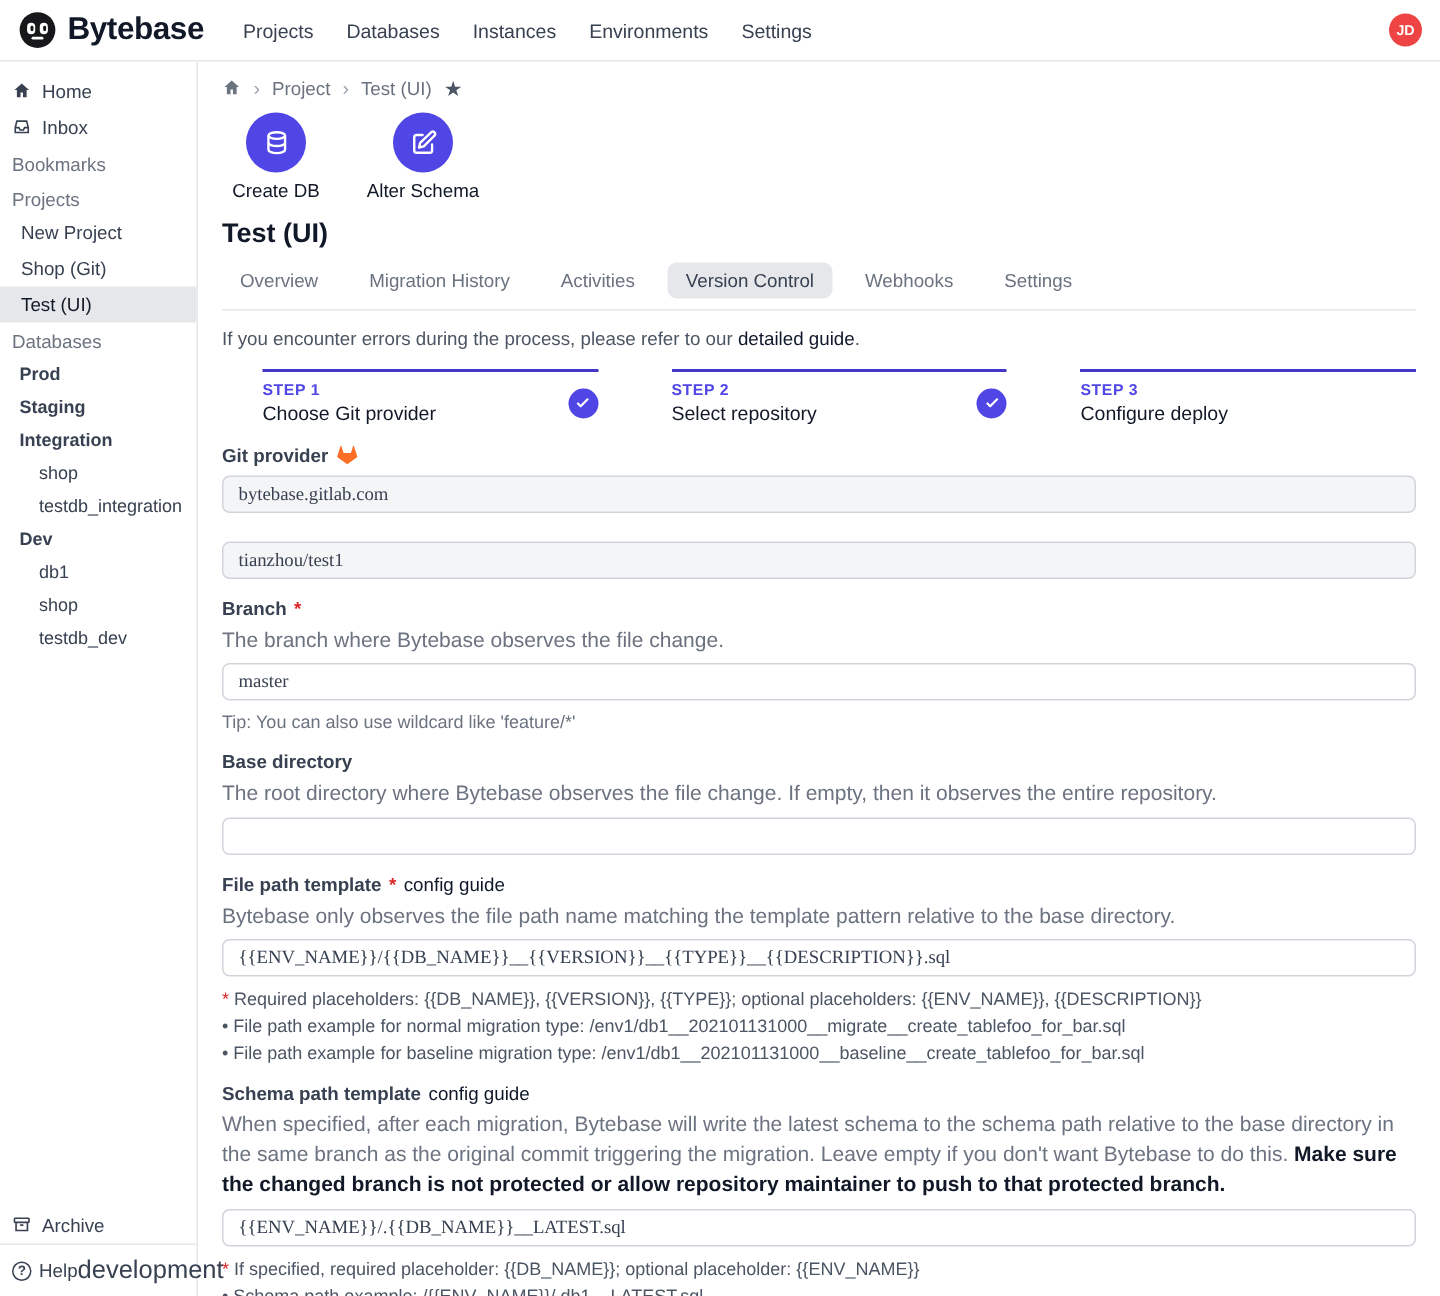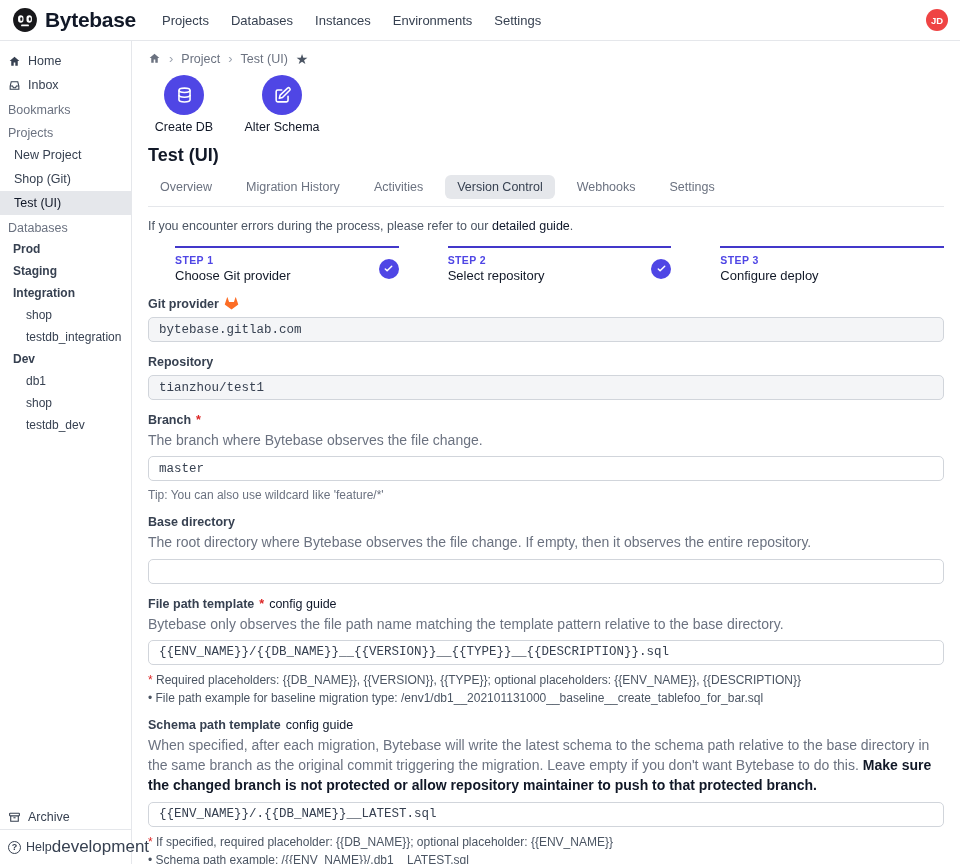--- a/index.html
+++ b/index.html
@@ -17,21 +17,21 @@
   .avatar { width:22px; height:22px; border-radius:50%; background:#ef4444; color:#fff;
     font-size:9.5px; font-weight:700; display:flex; align-items:center; justify-content:center; cursor:pointer; }
 
   
   .app-body { display:flex; height:823px; }
   .sidebar { width:132px; border-right:1px solid #e5e7eb; display:flex; flex-direction:column;
     padding-top:8px; font-size:12.5px; flex-shrink:0; }
   .content { flex:1; padding:0 16px; overflow:hidden; }
 
   
-  .side-item { display:flex; align-items:center; gap:7px; padding:5px 8px; color:#374151; cursor:pointer; }
+  .side-item { display:flex; align-items:flex-start; gap:7px; padding:5px 8px; color:#374151; cursor:pointer; }
   .side-item svg { width:13px; height:13px; flex-shrink:0; }
   .side-header { padding:6px 8px 3px 8px; color:#6b7280; }
   .side-proj { padding:5px 8px 5px 14px; color:#374151; cursor:pointer; }
   .side-proj.selected { background:#e5e7eb; color:#111827; }
   .side-env { padding:4px 8px 4px 13px; font-weight:700; color:#374151; font-size:12px; }
   .side-db { padding:4px 8px 4px 26px; color:#374151; font-size:12px; cursor:pointer; }
   .side-spacer { flex:1; }
   .side-bottom { border-top:1px solid #e5e7eb; display:flex; align-items:center;
     justify-content:space-between; padding:7px 8px; }
   .help-wrap { display:flex; align-items:center; gap:5px; cursor:pointer; }
@@ -77,21 +77,21 @@
 
   
   .field { margin-top:13px; }
   .field-label { font-size:12.5px; font-weight:600; color:#374151; display:flex; align-items:center; gap:5px; }
   .field-label .link { font-weight:400; }
   .req { color:#dc2626; }
   .field-desc { margin-top:3px; font-size:14px; color:#6b7280; line-height:1.45; }
   .field-desc b { color:#111827; font-weight:700; }
   .tbox { margin-top:6px; width:100%; height:25px; border:1px solid #d1d5db; border-radius:5px;
     padding:0 10px; font-size:12.5px; color:#374151; background:#fff; outline:none;
-    font-family:Liberation Mono, monospace; }
+    font-family:Liberation Serif, serif; }
   .tbox.ro { background:#f4f5f7; }
   .tip { margin-top:7px; font-size:12px; color:#6b7280; }
   .note { margin-top:8px; font-size:12px; color:#4b5563; }
   .note + .note { margin-top:4px; }
   .gitlab-icon svg { width:15px; height:15px; display:block; }
 </style>
 </head>
 <body>
 
 <header class="topbar">
@@ -256,21 +256,20 @@
         <span class="gitlab-icon">
           <svg viewBox="0 0 24 24">
                 <path fill="#fc6d26" d="M22.7 13.2l-1.2-3.7-2.4-7.3c-.1-.4-.7-.4-.8 0l-2.4 7.3H8.1L5.7 2.2c-.1-.4-.7-.4-.8 0L2.5 9.5l-1.2 3.7c-.1.3 0 .7.3.9l10.4 7.6 10.4-7.6c.3-.2.4-.6.3-.9z"></path>
               </svg>
         </span>
       </div>
       <input class="tbox ro" readonly="" value="bytebase.gitlab.com" style="">
     </div>
 
     <div class="field">
-      <div class="field-label">Repository</div>
       <input class="tbox ro" readonly="" value="tianzhou/test1" style="">
     </div>
 
     <div class="field">
       <div class="field-label">
         <span>Branch</span>
         <span class="req">*</span>
       </div>
       <div class="field-desc">The branch where Bytebase observes the file change.</div>
       <input class="tbox" value="master" style="">
@@ -287,20 +286,21 @@
       <div class="field-label">
         <span>File path template</span>
         <span class="req">*</span>
         <a class="link">config guide</a>
       </div>
       <div class="field-desc">Bytebase only observes the file path name matching the template pattern relative to the base directory.</div>
       <input class="tbox" value="{{ENV_NAME}}/{{DB_NAME}}__{{VERSION}}__{{TYPE}}__{{DESCRIPTION}}.sql" style="">
       <div class="note">
         <span class="req">*</span><span> Required placeholders: {{DB_NAME}}, {{VERSION}}, {{TYPE}}; optional placeholders: {{ENV_NAME}}, {{DESCRIPTION}}</span>
       </div>
+      <div class="note">• File path example for normal migration type: /env1/db1__202101131000__migrate__create_tablefoo_for_bar.sql</div>
       <div class="note">• File path example for baseline migration type: /env1/db1__202101131000__baseline__create_tablefoo_for_bar.sql</div>
     </div>
 
     <div class="field">
       <div class="field-label">
         <span>Schema path template</span>
         <a class="link">config guide</a>
       </div>
       <div class="field-desc">
         <span>When specified, after each migration, Bytebase will write the latest schema to the schema path relative to the base directory in the same branch as the original commit triggering the migration. Leave empty if you don't want Bytebase to do this. </span><b>Make sure the changed branch is not protected or allow repository maintainer to push to that protected branch.</b>

